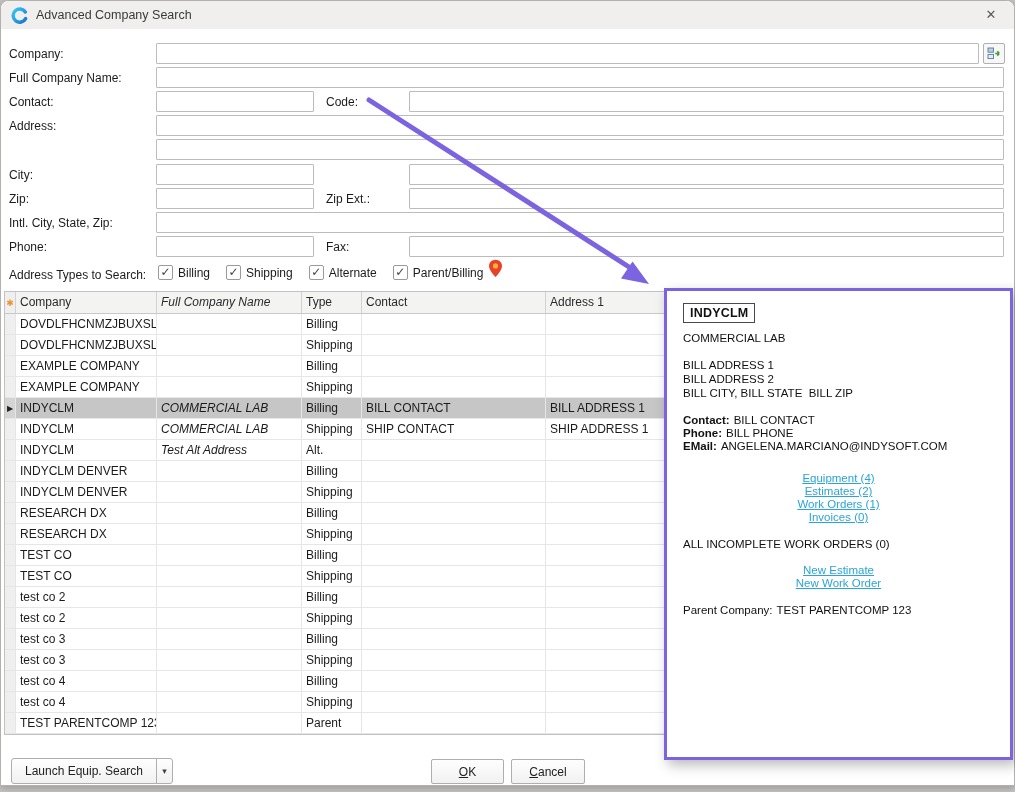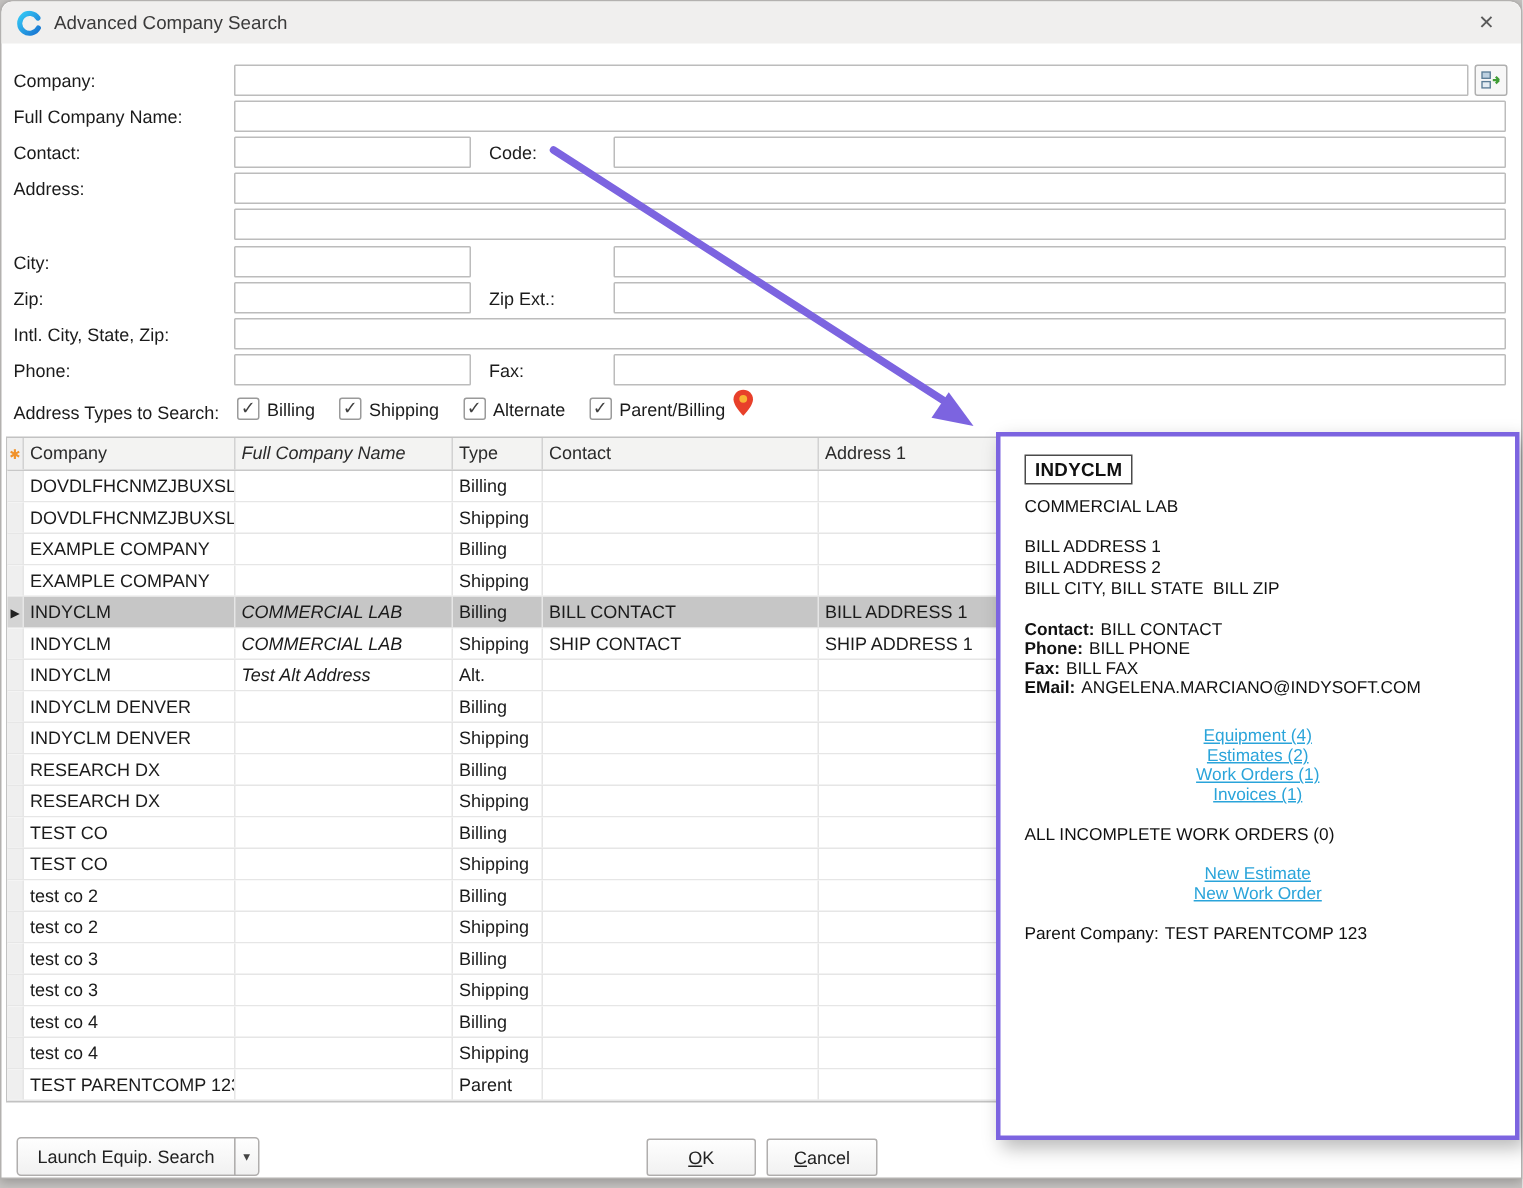--- a/index.html
+++ b/index.html
@@ -369,28 +369,27 @@
     <span class="codebox">INDYCLM</span>
     <div class="pname">COMMERCIAL LAB</div>
     <div class="paddr">
         <div class="paddr-line">BILL ADDRESS 1</div>
         <div class="paddr-line">BILL ADDRESS 2</div>
         <div class="paddr-line">BILL CITY, BILL STATE  BILL ZIP</div>
       </div>
     <div class="pinfo">
         <div class="pinfo-line"><b>Contact:</b><span class="pinfo-val">BILL CONTACT</span></div>
         <div class="pinfo-line"><b>Phone:</b><span class="pinfo-val">BILL PHONE</span></div>
-        <div class="pinfo-line"><b>Fax:</b><span class="pinfo-val">BILL FAX</span></div>
         <div class="pinfo-line"><b>EMail:</b><span class="pinfo-val">ANGELENA.MARCIANO@INDYSOFT.COM</span></div>
       </div>
     <div class="plinks">
         <a class="plink">Equipment (4)</a>
         <a class="plink">Estimates (2)</a>
         <a class="plink">Work Orders (1)</a>
-        <a class="plink">Invoices (1)</a>
+        <a class="plink">Invoices (0)</a>
       </div>
     <div class="pincomplete">ALL INCOMPLETE WORK ORDERS (0)</div>
     <div class="pactions">
         <a class="plink">New Estimate</a>
         <a class="plink">New Work Order</a>
       </div>
     <div class="pparent">
       <b>Parent Company:</b><span>TEST PARENTCOMP 123</span>
     </div>
   </div>

